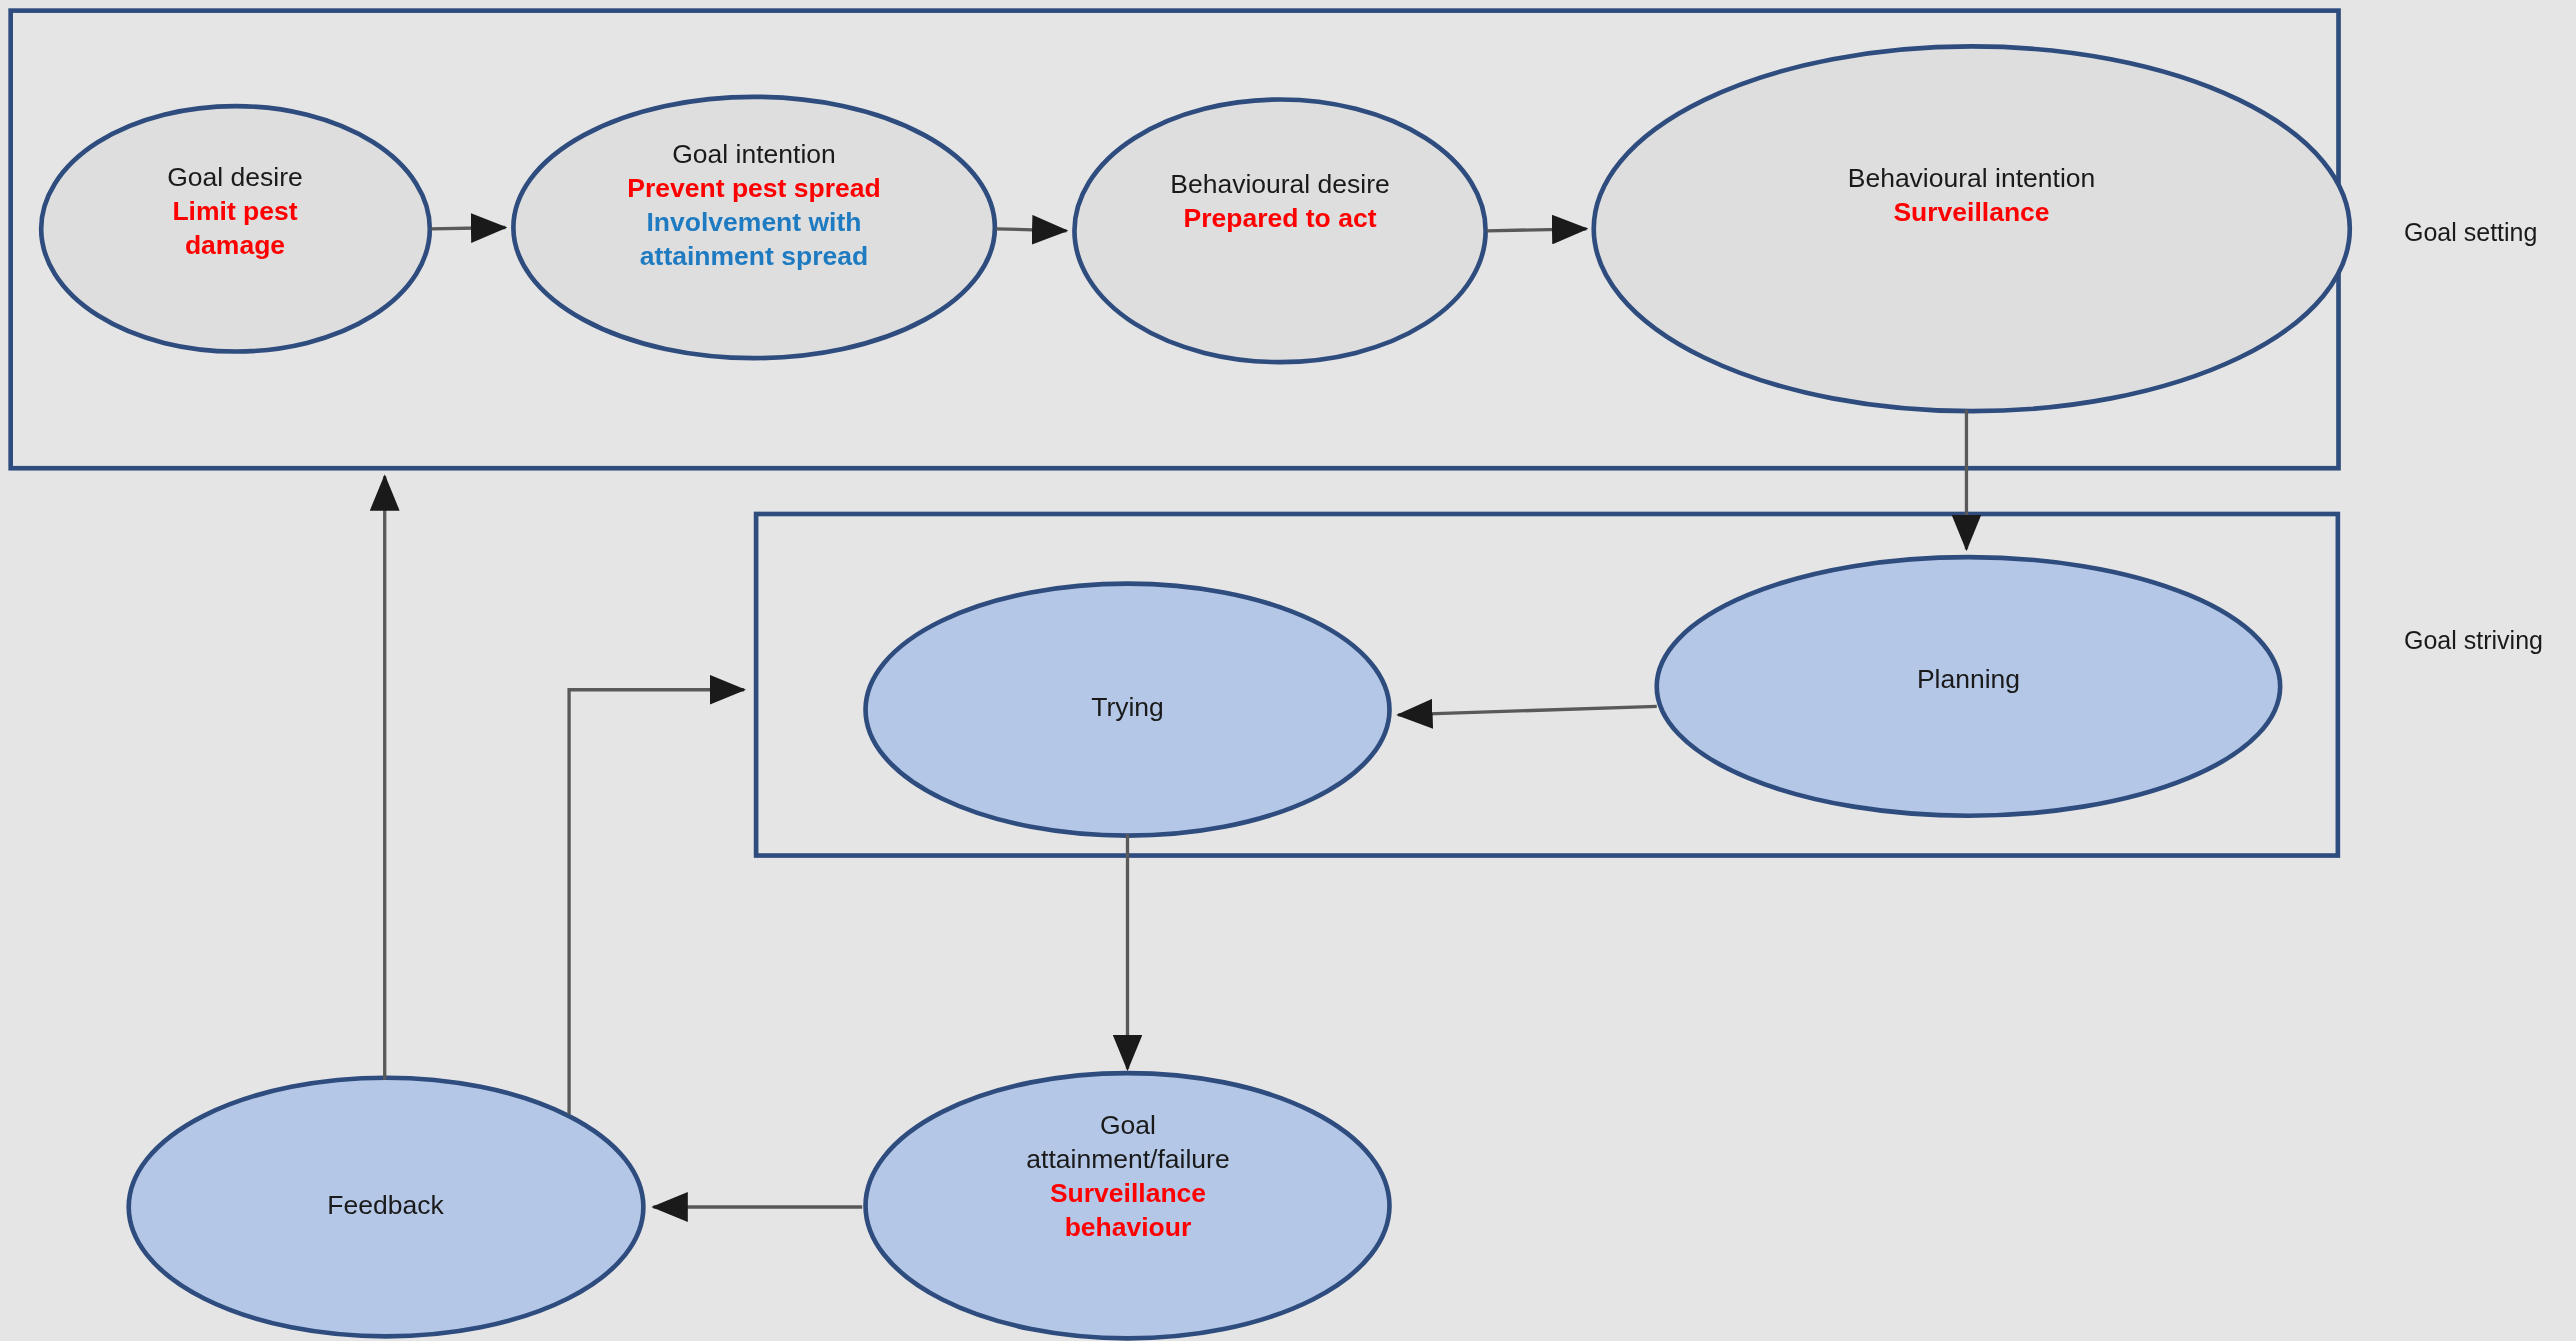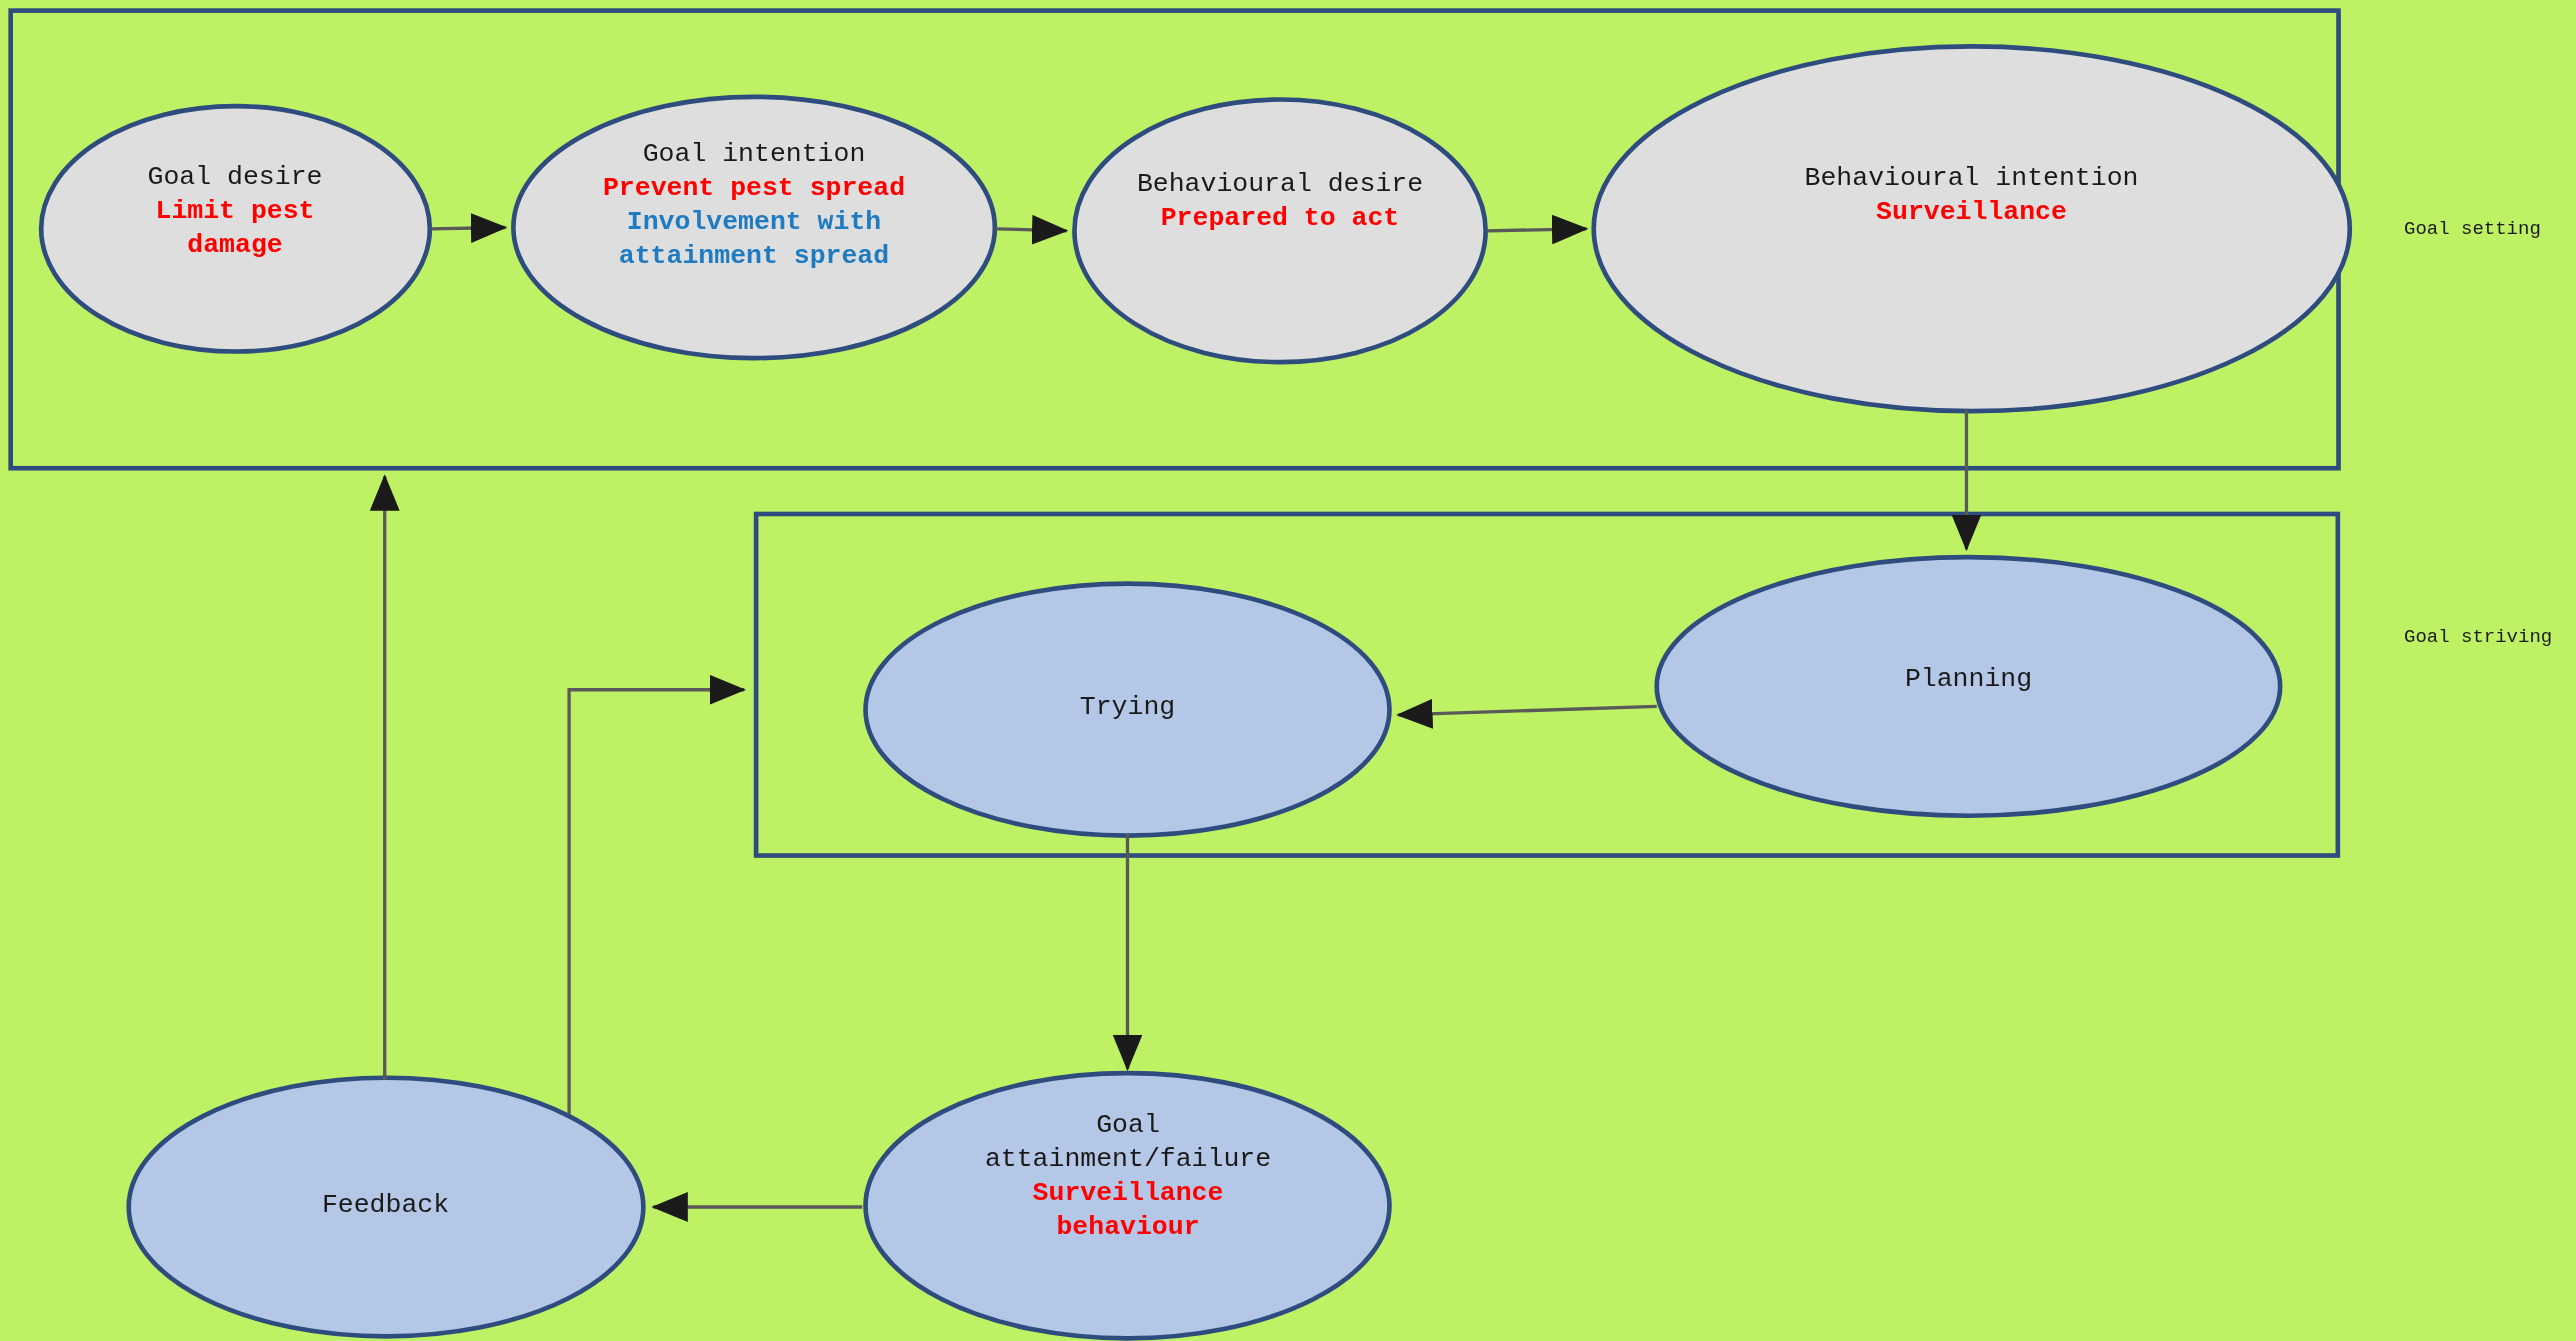--- a/index.html
+++ b/index.html
@@ -4,22 +4,22 @@
 <style>
   html, body {
     margin: 0;
     padding: 0;
     background: #ffffff;
   }
   #stage {
     position: relative;
     width: 2576px;
     height: 1341px;
-    background: #bef264;
-    font-family: Liberation Mono, monospace;
+    background: #e5e5e5;
+    font-family: Liberation Sans, sans-serif;
     overflow: hidden;
   }
   svg.layer {
     position: absolute;
     left: 0;
     top: 0;
     width: 2576px;
     height: 1341px;
     pointer-events: none;
   }
@@ -48,21 +48,21 @@
     display: block;
   }
   .ln-plain {
     color: #1a1a1a;
     font-size: 26.5px;
     display: block;
   }
   .side-label {
     position: absolute;
     color: #1a1a1a;
-    font-size: 19px;
+    font-size: 25px;
     white-space: nowrap;
   }
 </style>
 </head>
 <body>
 
 <div id="stage">
 
   <svg class="layer" viewBox="0 0 3884 2022" xmlns="http://www.w3.org/2000/svg">
     <defs>

